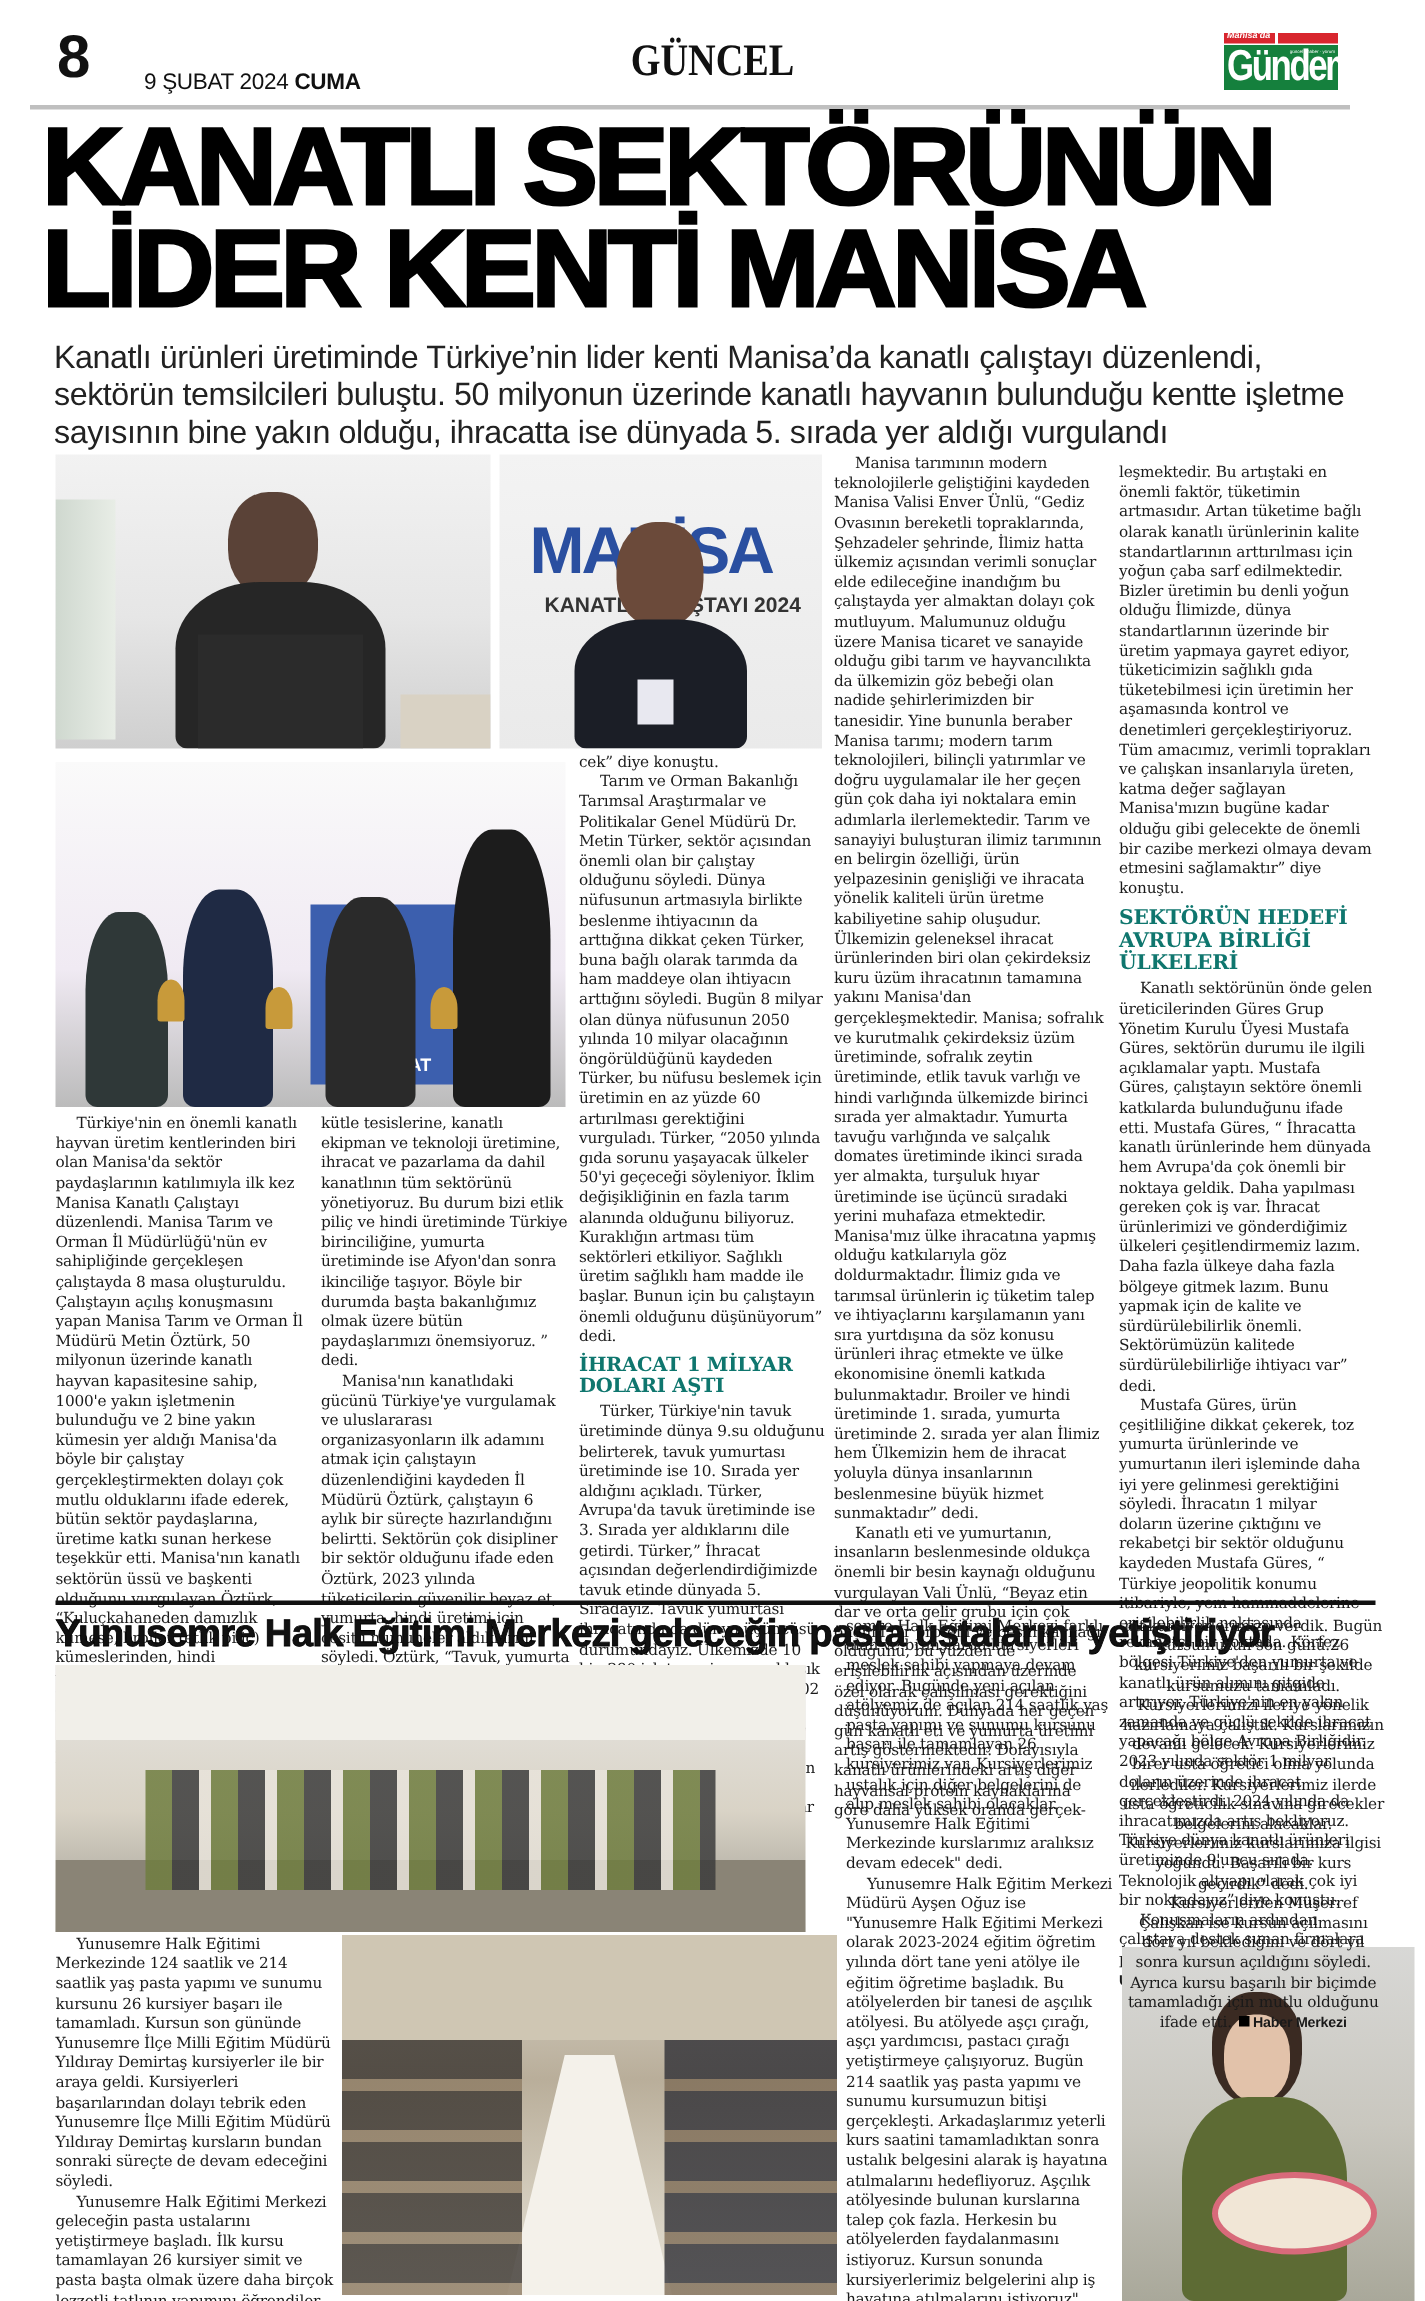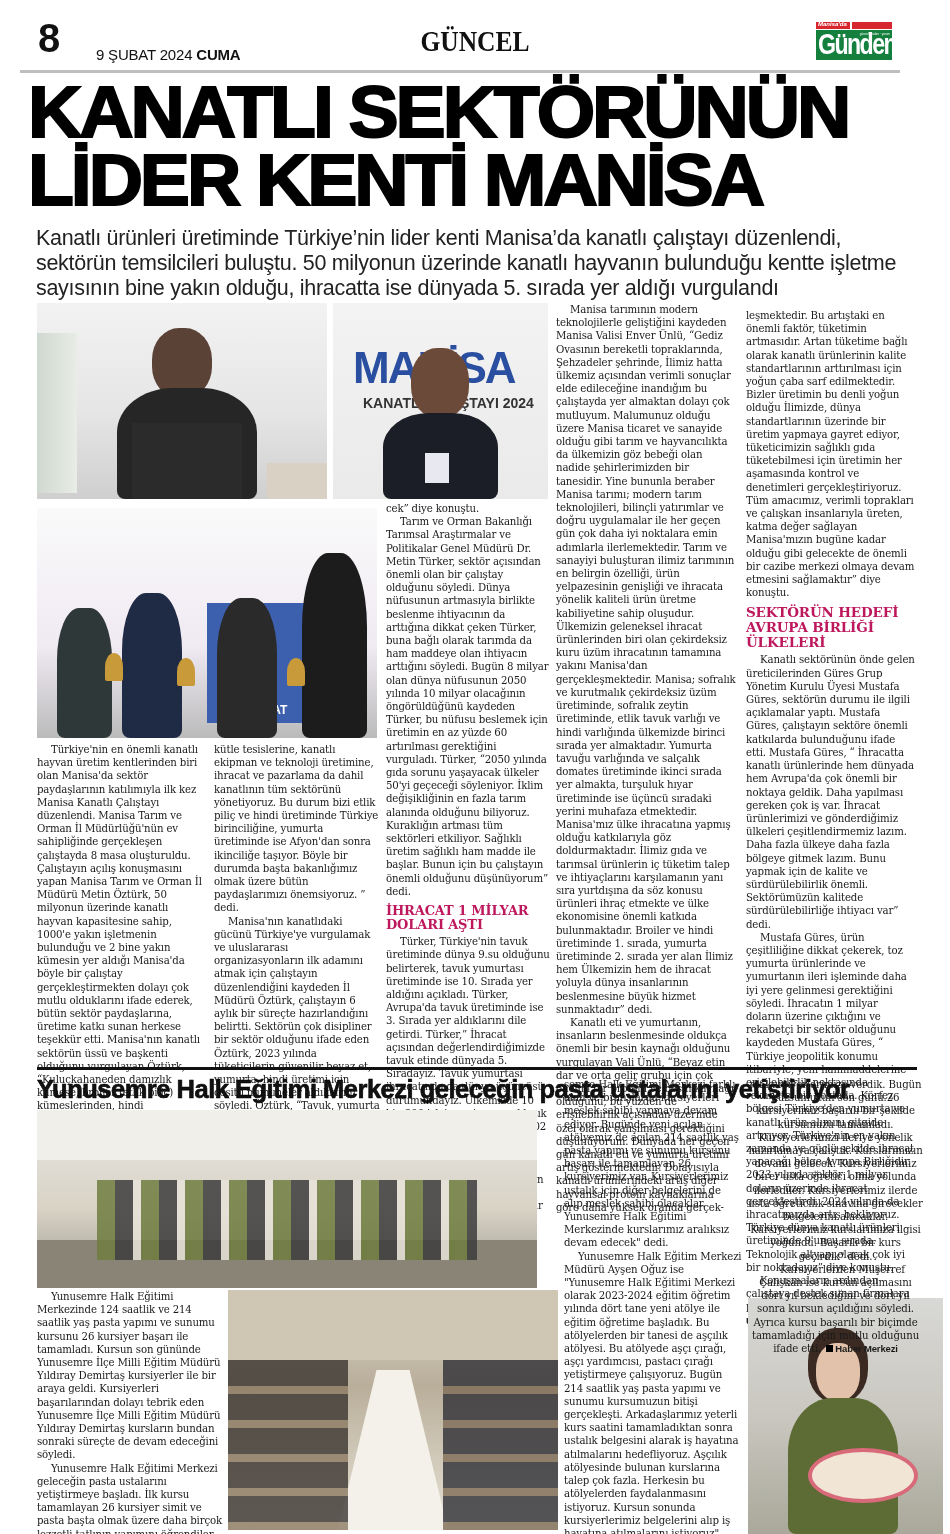--- a/index.html
+++ b/index.html
@@ -35,21 +35,21 @@
   .ph5 { left: 228px; top: 1290px; width: 330px; height: 240px; background: linear-gradient(180deg, #d9d4c9 0%, #b9ae9a 40%, #e8e4d8 100%); }
   .ph6 { left: 748px; top: 1298px; width: 195px; height: 236px; background: linear-gradient(180deg, #d8d8d6 0%, #c9c7bf 50%, #a9a89a 100%); }
   .person { position: absolute; border-radius: 40% 40% 8px 8px; }
   .podium { position: absolute; background: #3a3a3a; }
   .banner-text { position: absolute; font-family: "Liberation Sans", sans-serif; font-weight: bold; }
 
   
   .col { font-size: 10.2px; line-height: 13.2px; color: #1a1a1a; text-align: left; letter-spacing: -0.15px; }
   .col p { text-indent: 14px; }
   .col p.noindent { text-indent: 0; }
-  .subhead { font-family: "DejaVu Serif", serif; font-weight: bold; font-size: 13px; line-height: 14px; margin: 6px 0 3px 0; color: #be185d; }
+  .subhead { font-family: "DejaVu Serif", serif; font-weight: bold; font-size: 13px; line-height: 14px; margin: 6px 0 3px 0; color: #0f766e; }
   .byline { font-family: "Liberation Sans", sans-serif; font-weight: bold; font-size: 9.5px; }
   .sq { display: inline-block; width: 7px; height: 7px; background: #000; margin: 0 2px 0 2px; }
 
   .c1 { left: 37px; top: 743px; width: 170px; }
   .c2 { left: 214px; top: 743px; width: 166px; }
   .c3 { left: 386px; top: 502px; width: 164px; }
   .c4 { left: 556px; top: 303px; width: 180px; }
   .c5 { left: 746px; top: 309px; width: 170px; }
 
   .sep-rule { left: 37px; top: 1067px; width: 880px; height: 3px; background: #111; }

